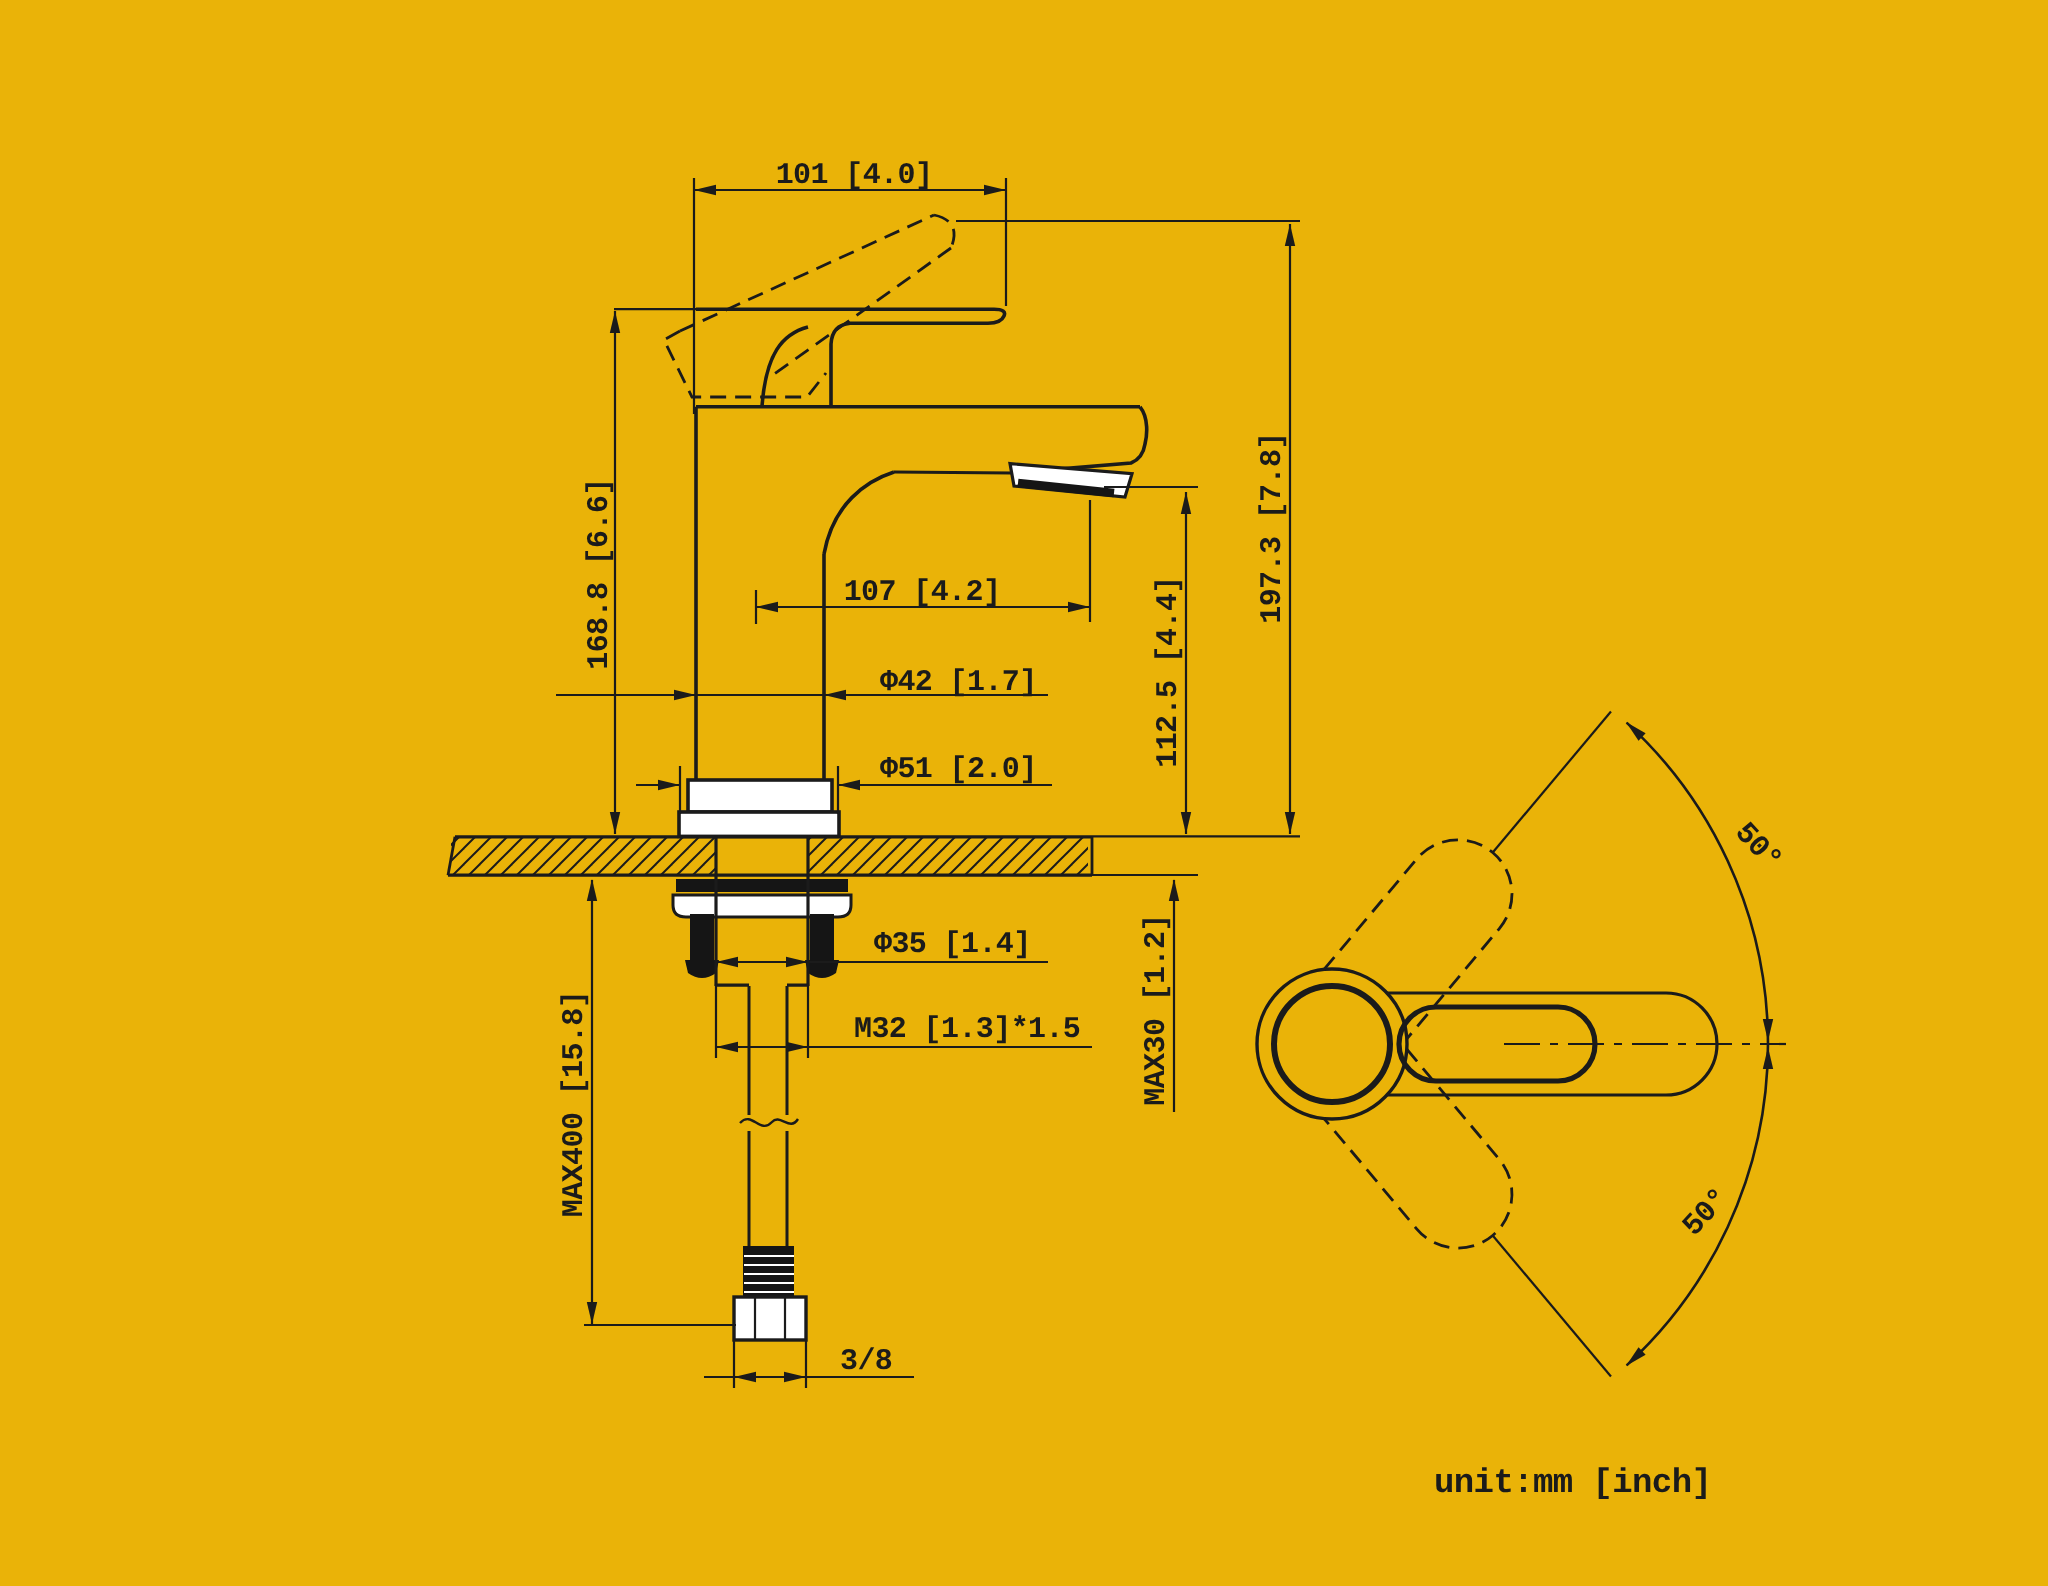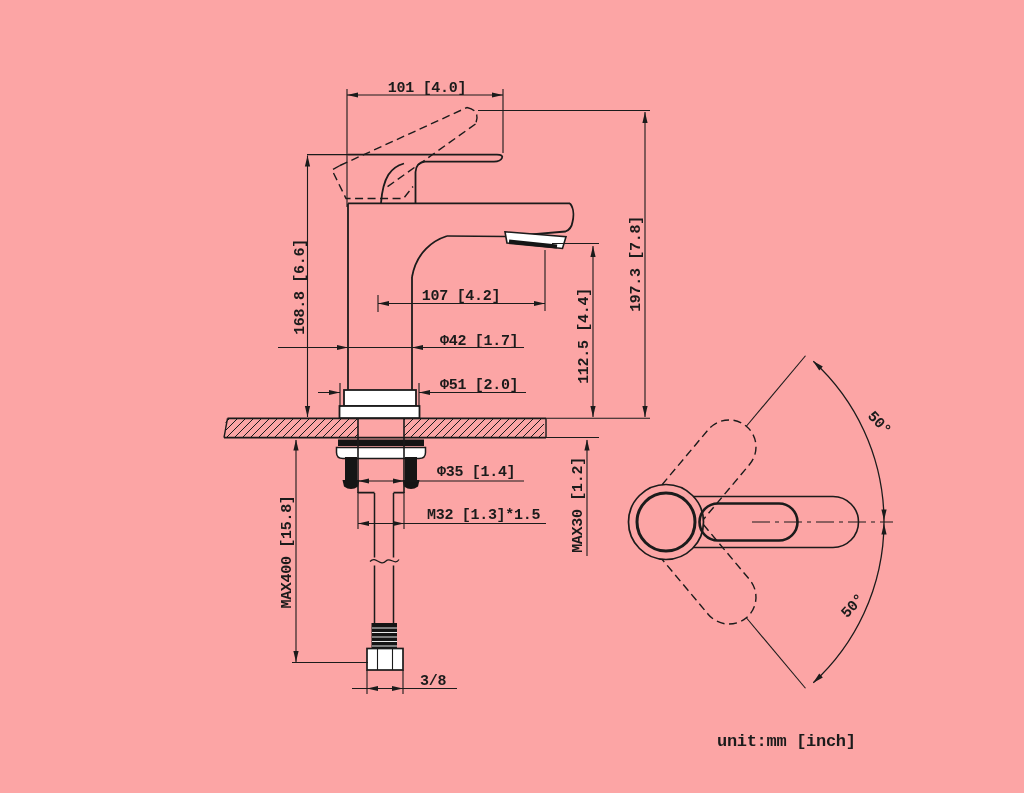--- a/index.html
+++ b/index.html
@@ -1,19 +1,19 @@
 <!DOCTYPE html>
 <html><head>
 <meta charset="utf-8">
 <style>
   html,body{margin:0;padding:0;background:#ffffff;}
   .sheet{
     position:relative;
     width:1024px;height:793px;
-    background:#fca5a5;
+    background:#eab308;
     overflow:hidden;
     font-family:"Liberation Mono","DejaVu Sans Mono",monospace;
   }
   svg{position:absolute;left:0;top:0;}
   svg text{
     font-family:"Liberation Mono","DejaVu Sans Mono",monospace;
     font-weight:700;
     font-size:15px;
     fill:#1b1b1b;
     letter-spacing:-0.3px;

